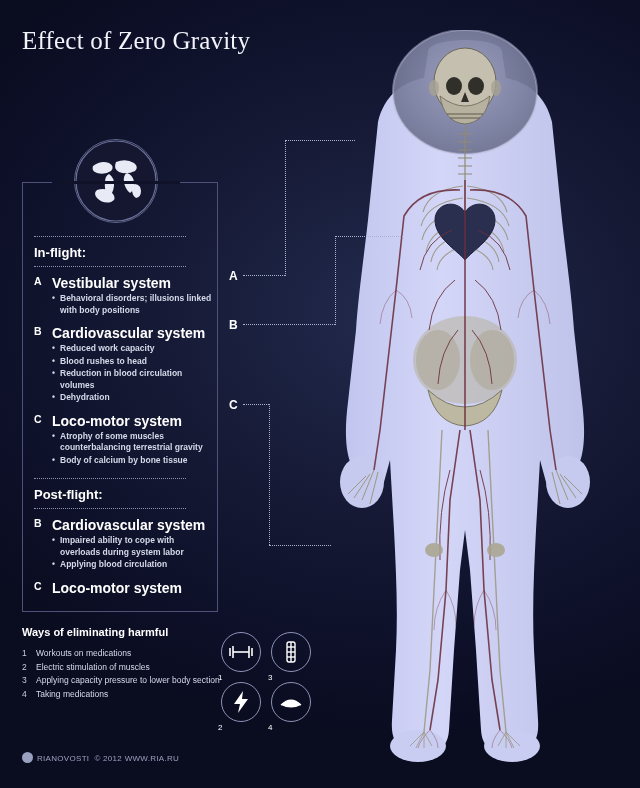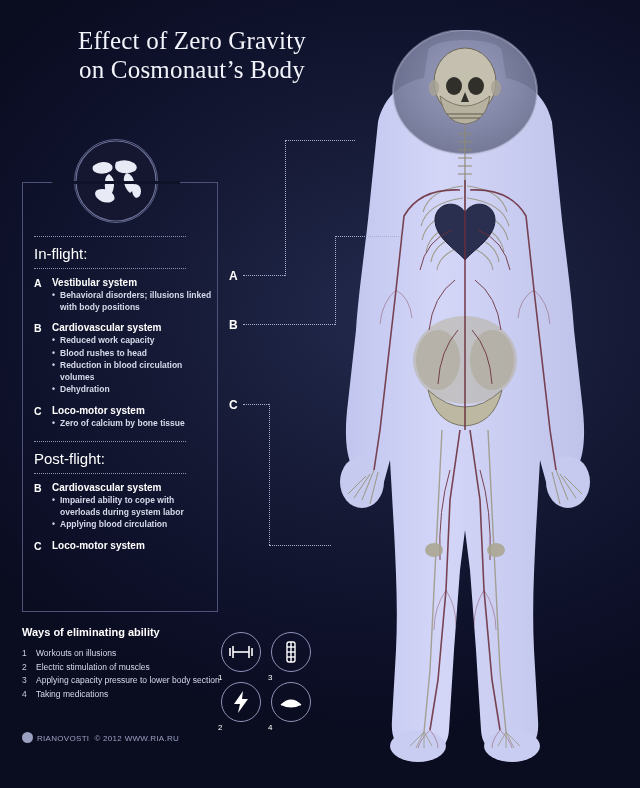--- a/index.html
+++ b/index.html
@@ -28,21 +28,20 @@
   #title {
     position: absolute;
     left: 22px;
     top: 26px;
     width: 340px;
     color: #f2f3fb;
     font-family: "Liberation Serif", serif;
     font-size: 25px;
     line-height: 29px;
     letter-spacing: 0.2px;
-    text-align: center;
   }
   #subtitle {
     position: absolute;
     left: 23px;
     top: 92px;
     width: 330px;
     color: #c9ccdf;
     font-size: 9.5px;
     line-height: 13px;
   }
@@ -81,22 +80,22 @@
     height: 0;
   }
   #panel-inner {
     position: absolute;
     left: 34px;
     top: 236px;
     width: 178px;
   }
   .section-head {
     color: #ffffff;
-    font-size: 15px;
-    font-weight: normal;
+    font-size: 13px;
+    font-weight: bold;
     margin-bottom: 3px;
   }
   .rule-top {
     width: 152px;
     margin-bottom: 8px;
   }
   .entry {
     position: relative;
     margin-bottom: 9px;
     padding-left: 18px;
@@ -104,21 +103,21 @@
   .entry .letter {
     position: absolute;
     left: 0;
     top: 0;
     color: #ffffff;
     font-size: 10.5px;
     font-weight: bold;
   }
   .entry .sys {
     color: #ffffff;
-    font-size: 10px;
+    font-size: 14px;
     font-weight: bold;
     margin-bottom: 2px;
   }
   .entry ul {
     margin: 0;
     padding: 0;
     list-style: none;
     font-weight: bold;
   }
   .entry li {
@@ -206,21 +205,21 @@
   }
   .icon-num {
     position: absolute;
     color: #ffffff;
     font-size: 8px;
   }
   
   #footer {
     position: absolute;
     left: 22px;
-    top: 732px;
+    top: 752px;
     color: #9aa0c0;
     font-size: 8px;
     letter-spacing: 0.3px;
   }
   #footer-logo {
     display: inline-block;
     width: 11px;
     height: 11px;
     border-radius: 50%;
     background: #9aa0c0;
@@ -374,21 +373,20 @@
 
       <g stroke="#9a9782" stroke-width="0.8" fill="none">
         <path d="M124 702 L110 716 M124 702 L116 718 M124 702 L124 718 M124 702 L132 716"></path>
         <path d="M206 702 L220 716 M206 702 L214 718 M206 702 L206 718 M206 702 L198 716"></path>
       </g>
     </svg>
   </div>
 
   <div id="title">
     <div>Effect of Zero Gravity</div>
-    <div>on Cosmonaut’s Body</div>
   </div>
 
   <div id="globe">
     <svg width="82" height="82" viewBox="0 0 82 82" xmlns="http://www.w3.org/2000/svg">
       <circle cx="41" cy="41" r="40" fill="#14172f"></circle>
       <g fill="#e8eaf6">
         <path d="M18 26 q8 -6 16 -3 q6 3 2 8 q-6 4 -14 2 q-6 -2 -4 -7z"></path>
         <path d="M34 34 q6 4 5 12 q-1 8 -6 12 q-4 -8 -3 -16 q0 -6 4 -8z"></path>
         <path d="M41 22 q10 -4 18 1 q5 4 1 8 q-8 4 -16 1 q-6 -3 -3 -10z"></path>
         <path d="M52 33 q6 2 7 9 q1 8 -4 11 q-5 -4 -6 -11 q-1 -7 3 -9z"></path>
@@ -424,21 +422,22 @@
         <li>Blood rushes to head</li>
         <li>Reduction in blood circulation volumes</li>
         <li>Dehydration</li>
       </ul>
     </div>
 
     <div class="entry">
       <div class="letter">C</div>
       <div class="sys">Loco-motor system</div>
       <ul>
-        <li>Zero of calcium by bone tissue</li>
+        <li>Atrophy of some muscles counterbalancing terrestrial gravity</li>
+        <li>Body of calcium by bone tissue</li>
       </ul>
     </div>
 
     <div class="dotted-rule rule-top" id="postflight-head"></div>
     <div class="section-head">Post-flight:</div>
     <div class="dotted-rule rule-top" style="margin-top:6px;"></div>
 
     <div class="entry">
       <div class="letter">B</div>
       <div class="sys">Cardiovascular system</div>
@@ -465,26 +464,26 @@
   <div class="dline-v" style="left:335px; top:236px; height:89px;"></div>
   <div class="dline-h" style="left:335px; top:236px; width:68px;"></div>
 
   <div class="conn-letter" style="left:229px; top:398px;">C</div>
   <div class="dline-h" style="left:243px; top:404px; width:26px;"></div>
   <div class="dline-v" style="left:269px; top:404px; height:141px;"></div>
   <div class="dline-h" style="left:269px; top:545px; width:62px;"></div>
 
   <div id="ways">
     <div id="ways-title">
-      <div>Ways of eliminating ability</div>
+      <div>Ways of eliminating harmful</div>
     </div>
     <div id="ways-list">
       <div class="way-item">
         <span class="num">1</span>
-        <span>Workouts on illusions</span>
+        <span>Workouts on medications</span>
       </div>
       <div class="way-item">
         <span class="num">2</span>
         <span>Electric stimulation of muscles</span>
       </div>
       <div class="way-item">
         <span class="num">3</span>
         <span>Applying capacity pressure to lower body section</span>
       </div>
       <div class="way-item">

